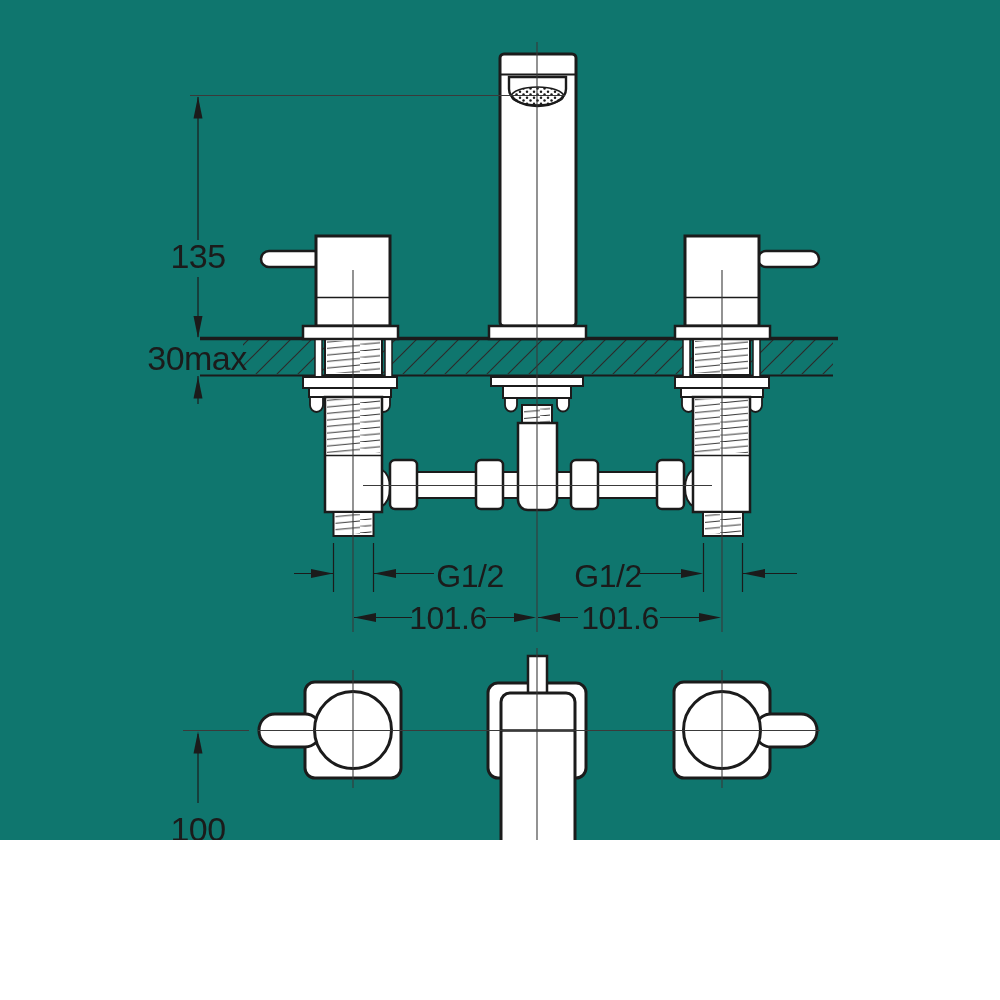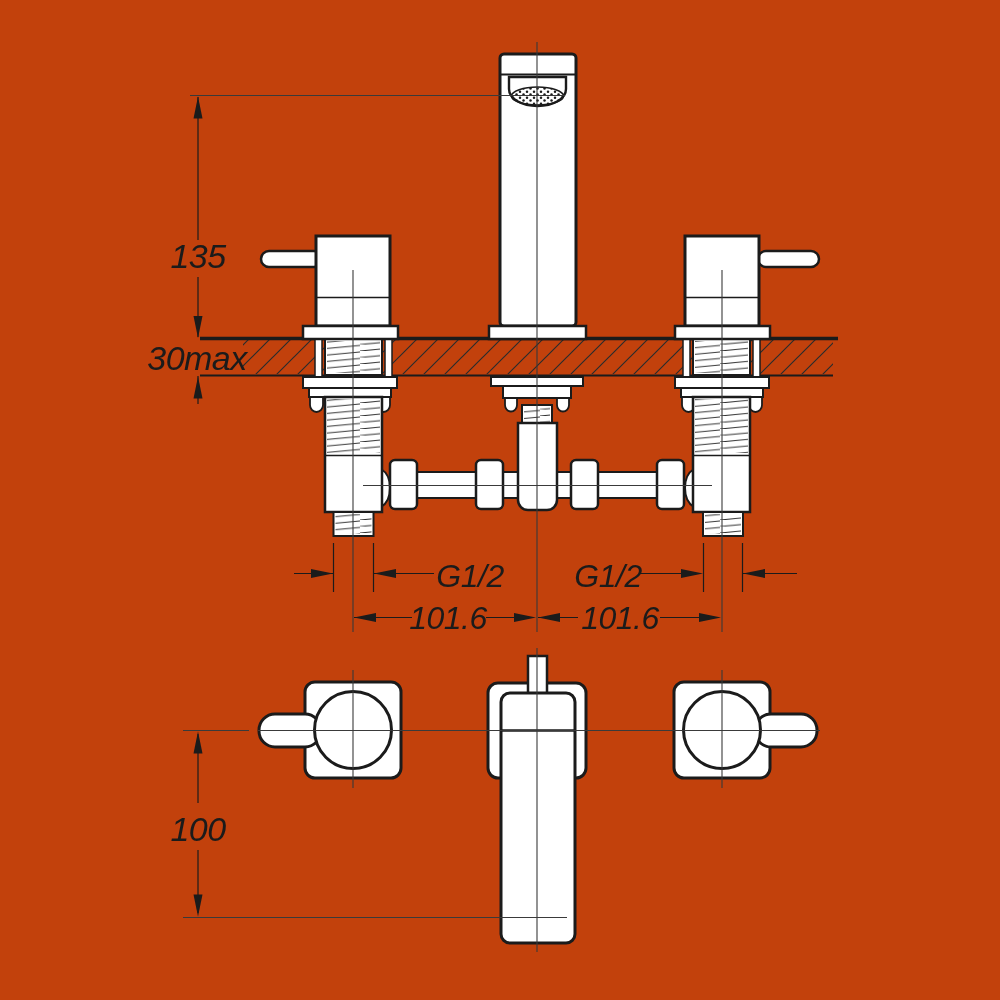--- a/index.html
+++ b/index.html
@@ -1,16 +1,16 @@
 <!DOCTYPE html>
 <html><head>
 <meta charset="utf-8">
 <style>
   html,body{margin:0;padding:0;background:#ffffff;}
-  .stage{width:1000px;height:1000px;position:relative;background:#c2410c;overflow:hidden;font-style:italic;}
+  .stage{width:1000px;height:840px;position:relative;background:#0f766e;overflow:hidden;}
   svg{display:block;}
   text{font-family:"Liberation Sans","DejaVu Sans",sans-serif;fill:#1b1b1b;letter-spacing:-0.5px;}
   .dim-txt{font-size:34px;}
   .dim-txt-sm{font-size:32px;}
 </style>
 </head>
 <body>
 
 <div class="stage">
 <svg width="1000" height="1000" viewBox="0 0 1000 1000">

